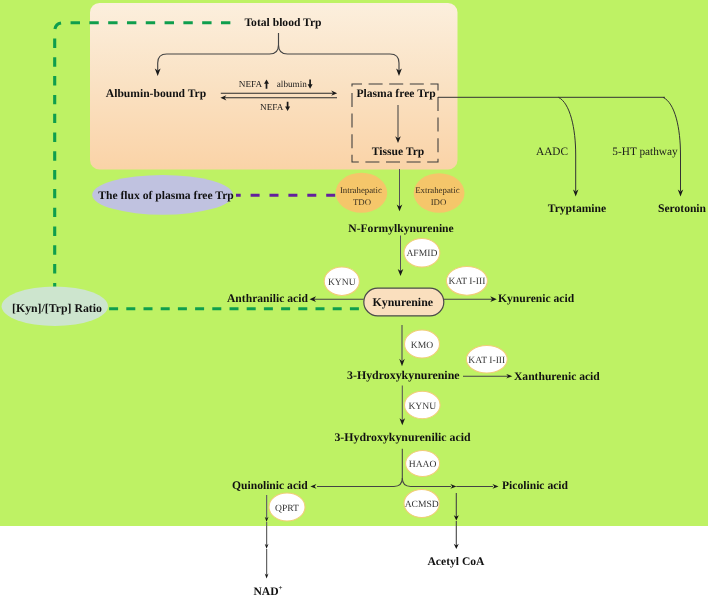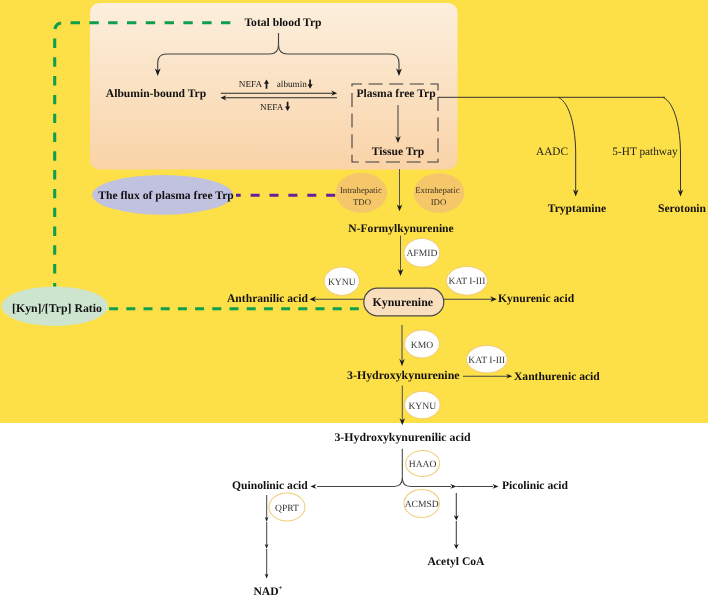--- a/index.html
+++ b/index.html
@@ -1,18 +1,18 @@
 <!DOCTYPE html>
 <html><head>
 <meta charset="utf-8">
 <style>
   html,body{margin:0;padding:0;background:#ffffff;}
   body{width:708px;height:598px;overflow:hidden;font-family:"Liberation Serif",serif;-webkit-font-smoothing:antialiased;text-rendering:geometricPrecision;}
   svg text{-webkit-font-smoothing:antialiased;}
-  #stage{position:relative;width:708px;height:423px;background:#fde047;}
+  #stage{position:relative;width:708px;height:526px;background:#bef264;}
   svg{position:absolute;left:0;top:0;}
 </style>
 </head>
 <body>
 
 <div id="stage">
 <svg width="708" height="598" viewBox="0 0 708 598" xmlns="http://www.w3.org/2000/svg">
   <defs>
     <linearGradient id="panelGrad" x1="0" y1="0" x2="0" y2="1">
       <stop offset="0" stop-color="#fcefdd"></stop>

